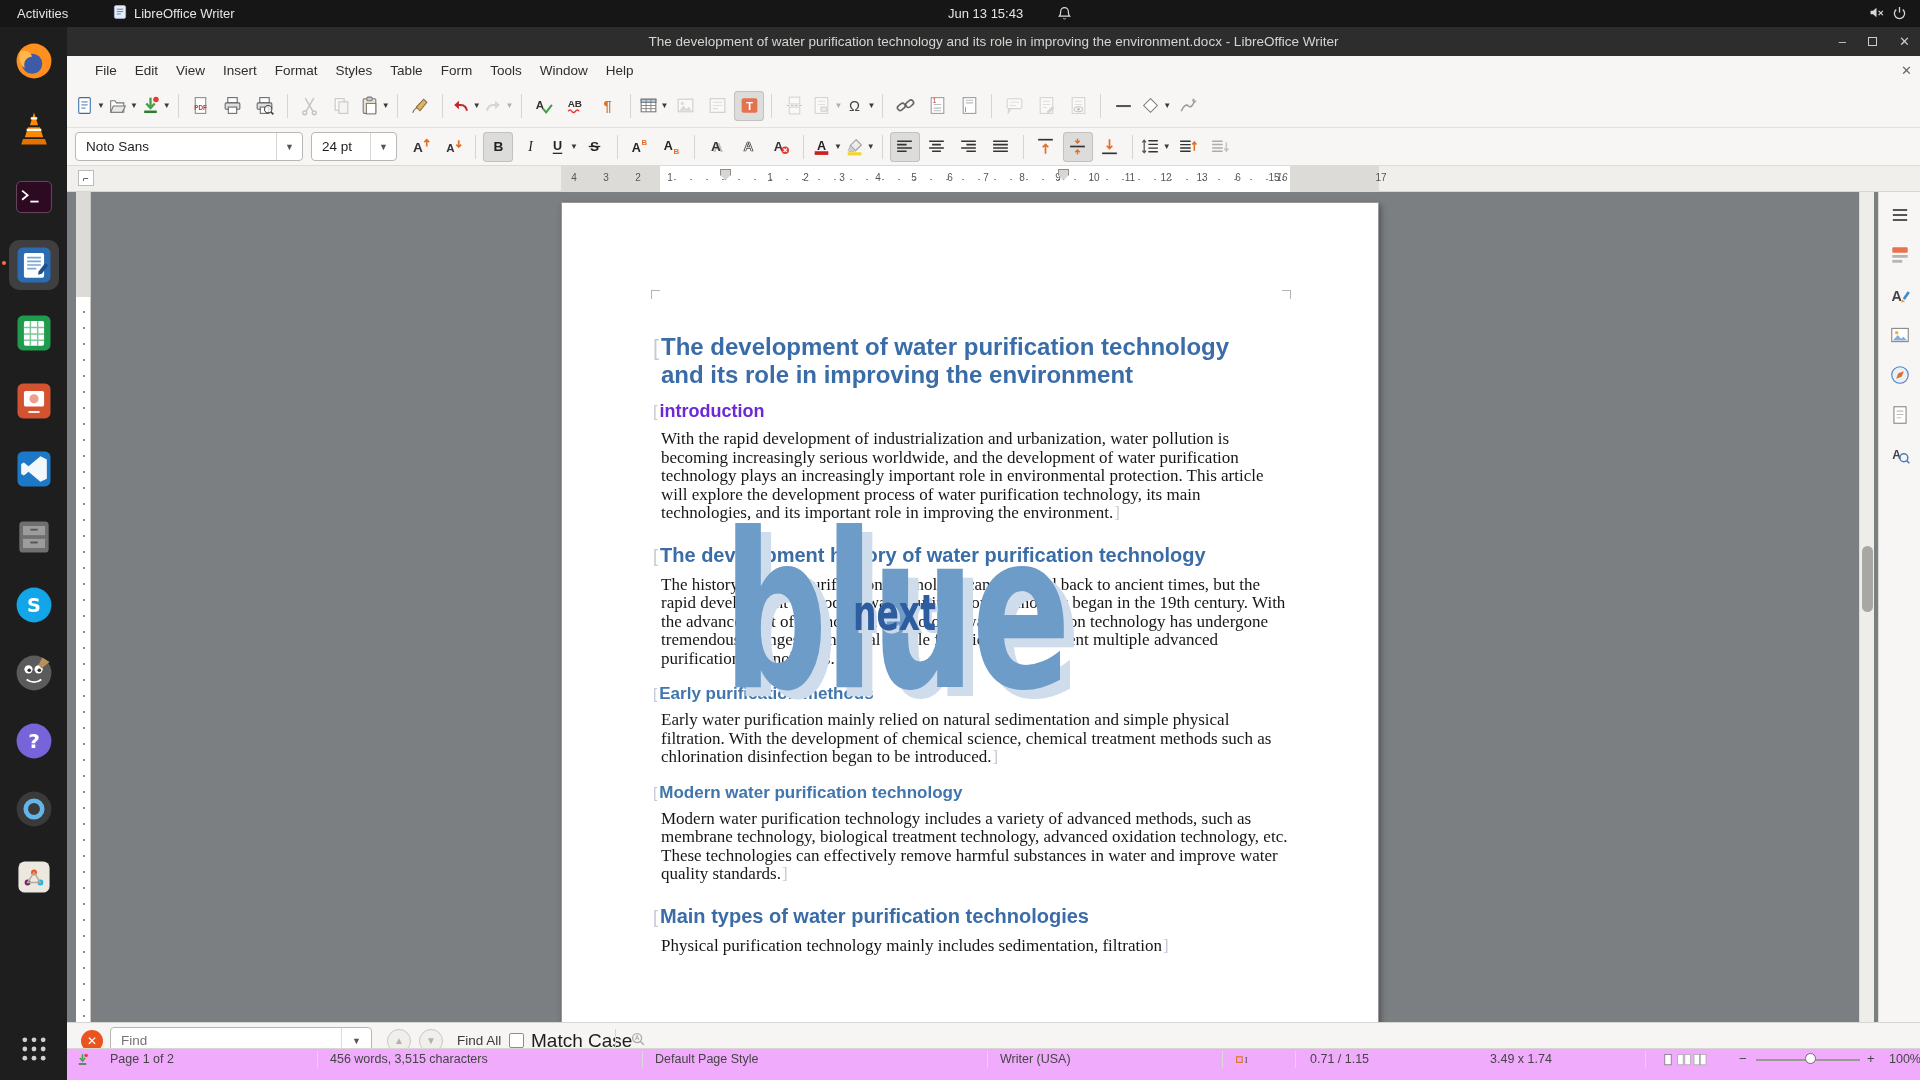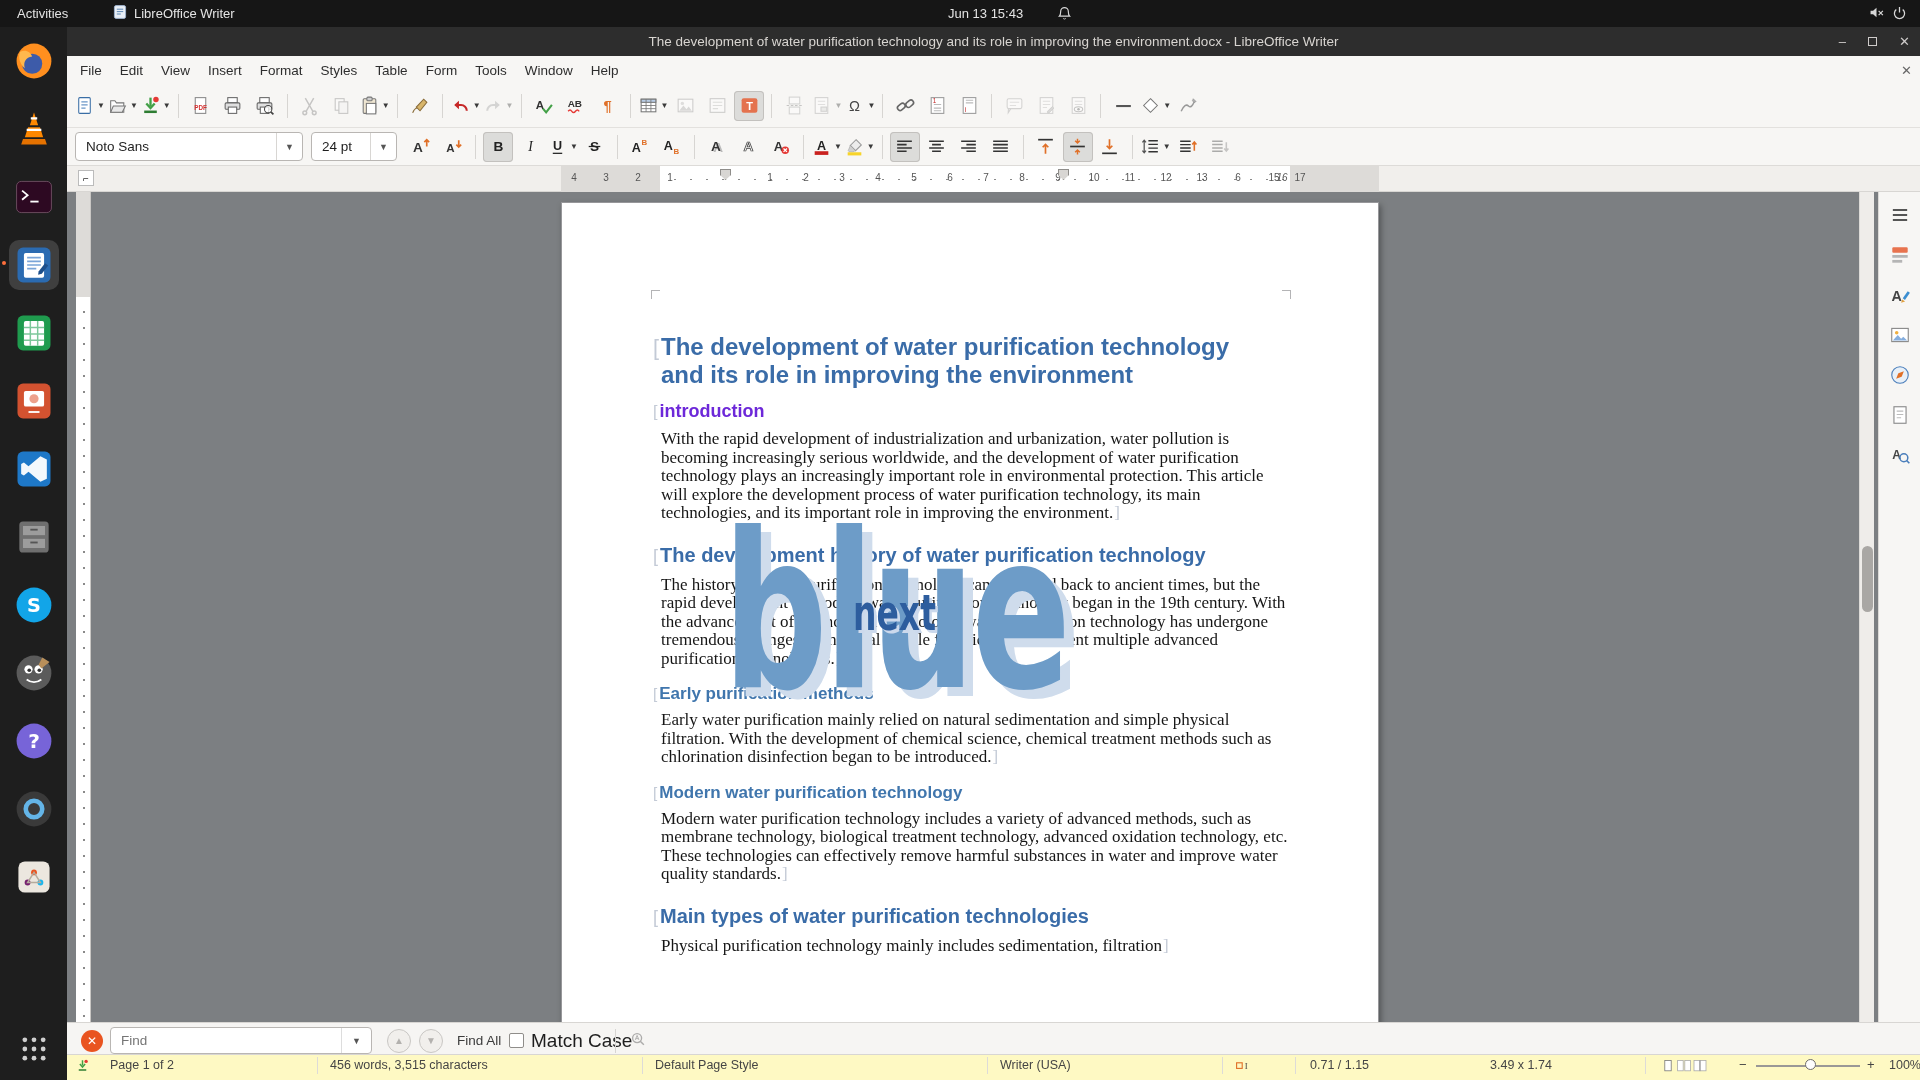--- a/index.html
+++ b/index.html
@@ -20,21 +20,21 @@
   .dock-item.active{background:rgba(255,255,255,.15)}
   .dock-item.active::before{content:"";position:absolute;left:-7px;top:21px;width:4px;height:4px;border-radius:50%;background:#ff6f3c}
   #show-apps{position:absolute;left:9px;bottom:6px;width:50px;height:50px;display:flex;align-items:center;justify-content:center}
 
   
   #win{position:absolute;left:67px;top:27px;right:0;bottom:0;background:#f7f6f4}
   #titlebar{position:absolute;left:0;top:0;right:0;height:29px;background:#2d2d2d;color:#d8d5d1;font-size:13.5px;display:flex;align-items:center;justify-content:center}
   .winbtns{position:absolute;right:10px;top:0;height:29px;display:flex;align-items:center;gap:22px;color:#cfcccb;font-size:13px}
   .restore-glyph{width:9px;height:9px;border:1px solid #cfcccb;display:inline-block}
 
-  #menubar{position:absolute;left:0;top:29px;right:0;height:28px;background:#f7f6f4;display:flex;align-items:center;padding-left:4px;font-size:13.5px;color:#2e2e2e}
+  #menubar{position:absolute;left:0;top:29px;right:0;height:28px;background:#f7f6f4;display:flex;align-items:center;padding-left:19px;font-size:13.5px;color:#2e2e2e}
   .menu-item{padding:4px 9px;border-radius:3px}
   #menu-close{position:absolute;right:8px;color:#666;font-size:13px}
 
   #toolbar1{position:absolute;left:0;top:57px;right:0;height:44px;background:#f7f6f4;border-bottom:1px solid #e3e1de;display:flex;align-items:center;padding-left:6px}
   #toolbar2{position:absolute;left:0;top:101px;right:0;height:38px;background:#f7f6f4;border-bottom:1px solid #dddbd8;display:flex;align-items:center;padding-left:8px}
   .tb-btn{height:30px;min-width:30px;display:flex;align-items:center;justify-content:center;border-radius:4px;position:relative;margin:0 1px}
   .tb-btn.act{background:#dcdcda;box-shadow:inset 0 0 0 1px #c3c1be}
   .tb-btn.dis{opacity:.38;filter:grayscale(1)}
   .tb-btn .dd{font-size:8px;color:#3a3a3a;margin-left:2px}
   .tsep{width:1px;height:24px;background:#d7d5d2;margin:0 6px}
@@ -87,21 +87,21 @@
   #find-box .chev{width:30px;border-left:1px solid #ddd;display:flex;align-items:center;justify-content:center;color:#555;font-size:9px}
   .find-nav{position:absolute;width:24px;height:24px;border-radius:50%;border:1px solid #c9c7c4;color:#b3b1ae;display:flex;align-items:center;justify-content:center;font-size:10px;background:#f1efec}
   #find-prev{left:320px}#find-next{left:352px}
   #find-all{position:absolute;left:390px;font-size:13.5px;color:#3c3c3c}
   #match-box{position:absolute;left:442px;width:15px;height:15px;border:1px solid #8f8d8a;background:#fff;border-radius:2px}
   #match-label{position:absolute;left:464px;font-size:19px;color:#1e1e1e}
   #find-sep{position:absolute;left:548px;width:1px;height:24px;background:#d7d5d2}
   #find-fmt{position:absolute;left:562px;opacity:.45}
 
   
-  #statusbar{position:absolute;left:0;bottom:0;right:0;height:26px;background:#fef9c3;border-top:1px solid #d8d6d3;font-size:12.5px;color:#454545}
+  #statusbar{position:absolute;left:0;bottom:0;right:0;height:32px;background:#f0abfc;border-top:1px solid #d8d6d3;font-size:12.5px;color:#454545}
   #statusbar .st{position:absolute;top:3px;white-space:nowrap}
   .st-sep{position:absolute;top:2px;width:1px;height:17px;background:#dddbd8}
   #zoom-slider{position:absolute;left:1689px;top:10px;width:104px;height:2px;background:#9a9896}
   #zoom-knob{position:absolute;left:1738px;top:4px;width:11px;height:11px;border-radius:50%;background:#fdfdfd;border:1px solid #6f6d6a}
   .zoom-pm{position:absolute;top:2px;font-size:13px;color:#454545}
 </style>
 </head>
 <body>
 
 <div id="topbar">
@@ -681,21 +681,21 @@
         <span class="rnum" style="left: 919px;">7</span>
         <span class="rnum" style="left: 955px;">8</span>
         <span class="rnum" style="left: 991px;">9</span>
         <span class="rnum" style="left: 1027px;">10</span>
         <span class="rnum" style="left: 1063px;">11</span>
         <span class="rnum" style="left: 1099px;">12</span>
         <span class="rnum" style="left: 1135px;">13</span>
         <span class="rnum" style="left: 1171px;">6</span>
         <span class="rnum" style="left: 1207px;">15</span>
         <span class="rnum" style="left: 1215px; font-style: italic;">16</span>
-        <span class="rnum" style="left: 1227px; margin-left: 6px;">17</span>
+        <span class="rnum" style="left: 1308px; margin-left: 6px;">17</span>
       </div>
     <div class="rmark" style="left:653px"></div>
     <div class="rmark" style="left:991px"></div>
   </div>
 
   <div id="docarea">
     <div id="vruler">
       <div class="vmargin"></div>
       <div class="vdots"></div>
     </div>

